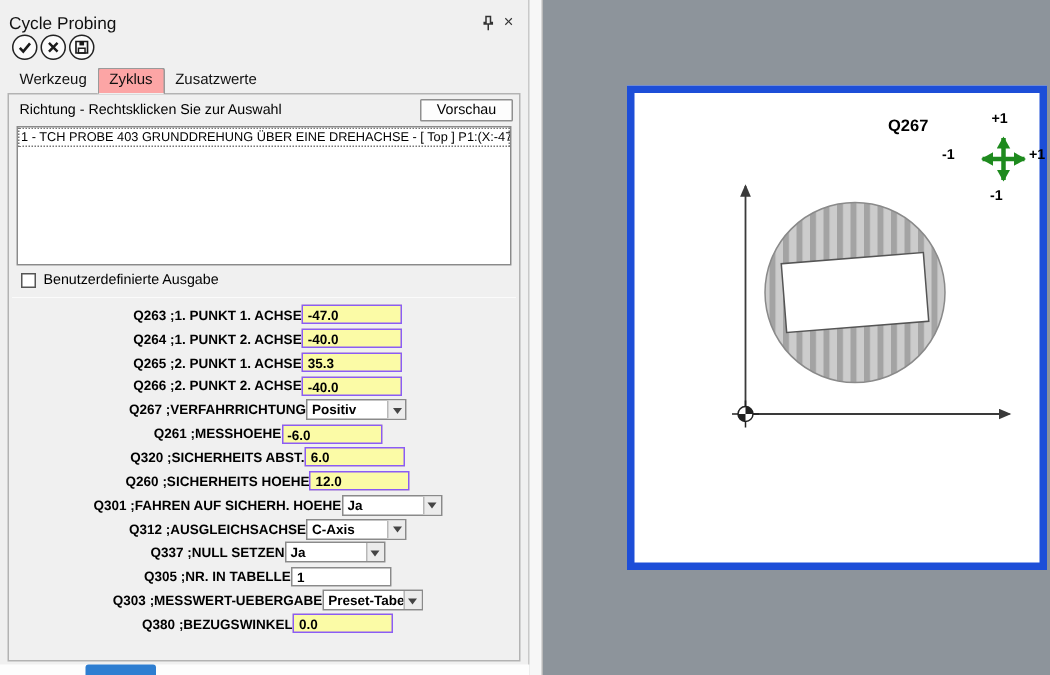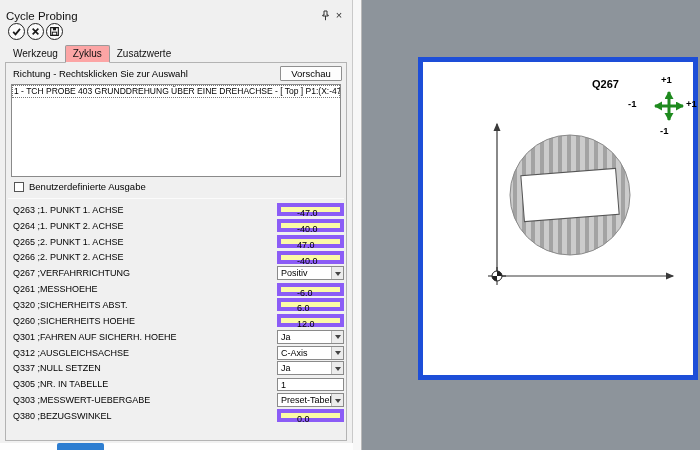--- a/index.html
+++ b/index.html
@@ -49,24 +49,24 @@
     outline:1px dotted #777; outline-offset:-1px; cursor:pointer;
   }
 
   .chk-row { position:absolute; top:118px; left:8px; display:flex; align-items:center; gap:5px; }
   .chk { width:10px; height:10px; background:#fff; border:1px solid #555; cursor:pointer; }
   .chk-label { font-size:9.5px; }
 
   .sep { position:absolute; top:135px; left:2px; right:2px; height:1px; background:#d8d8d8; border-bottom:1px solid #fbfbfb; }
 
   .params { position:absolute; top:139px; left:0; right:0; }
-  .prow { display:flex; align-items:center; justify-content:space-between; height:15.85px; padding:0 2px 0 7px; }
+  .prow { display:flex; align-items:center; justify-content:center; height:15.85px; padding:0 2px 0 7px;font-weight:bold; }
   .plabel { font-size:9px; white-space:nowrap; }
   .pfield { width:67px; height:13px; font-size:9px; line-height:12px; position:relative; flex:0 0 auto; }
-  .pfield.yellow { background:#fbfba6; border:4px solid #8b5cf6; padding-left:16px; }
+  .pfield.yellow { background:#fbfba6; border:1px solid #8b5cf6; padding-left:3px; }
   .pfield.white  { background:#ffffff; border:1px solid #8a8a8a; padding-left:3px; }
   .pfield.select { background:#ffffff; border:1px solid #8a8a8a; height:14px; cursor:pointer; }
   .sel-text { position:absolute; left:3px; top:0; line-height:13px; }
   .dd {
     position:absolute; right:0; top:0; bottom:0; width:12px;
     background:#ececec; border-left:1px solid #b8b8b8;
     display:flex; align-items:center; justify-content:center;
   }
   .dd::after { content:""; width:0; height:0; border:3px solid transparent; border-top:4px solid #444; margin-top:4px; }
 
@@ -158,21 +158,21 @@
         <span class="pfield yellow">-47.0</span>
       </div>
 
       <div class="prow">
         <span class="plabel">Q264 ;1. PUNKT 2. ACHSE</span>
         <span class="pfield yellow">-40.0</span>
       </div>
 
       <div class="prow">
         <span class="plabel">Q265 ;2. PUNKT 1. ACHSE</span>
-        <span class="pfield yellow">47.0</span>
+        <span class="pfield yellow">35.3</span>
       </div>
 
       <div class="prow">
         <span class="plabel">Q266 ;2. PUNKT 2. ACHSE</span>
         <span class="pfield yellow">-40.0</span>
       </div>
 
 
       <div class="prow">
         <span class="plabel">Q267 ;VERFAHRRICHTUNG</span>

